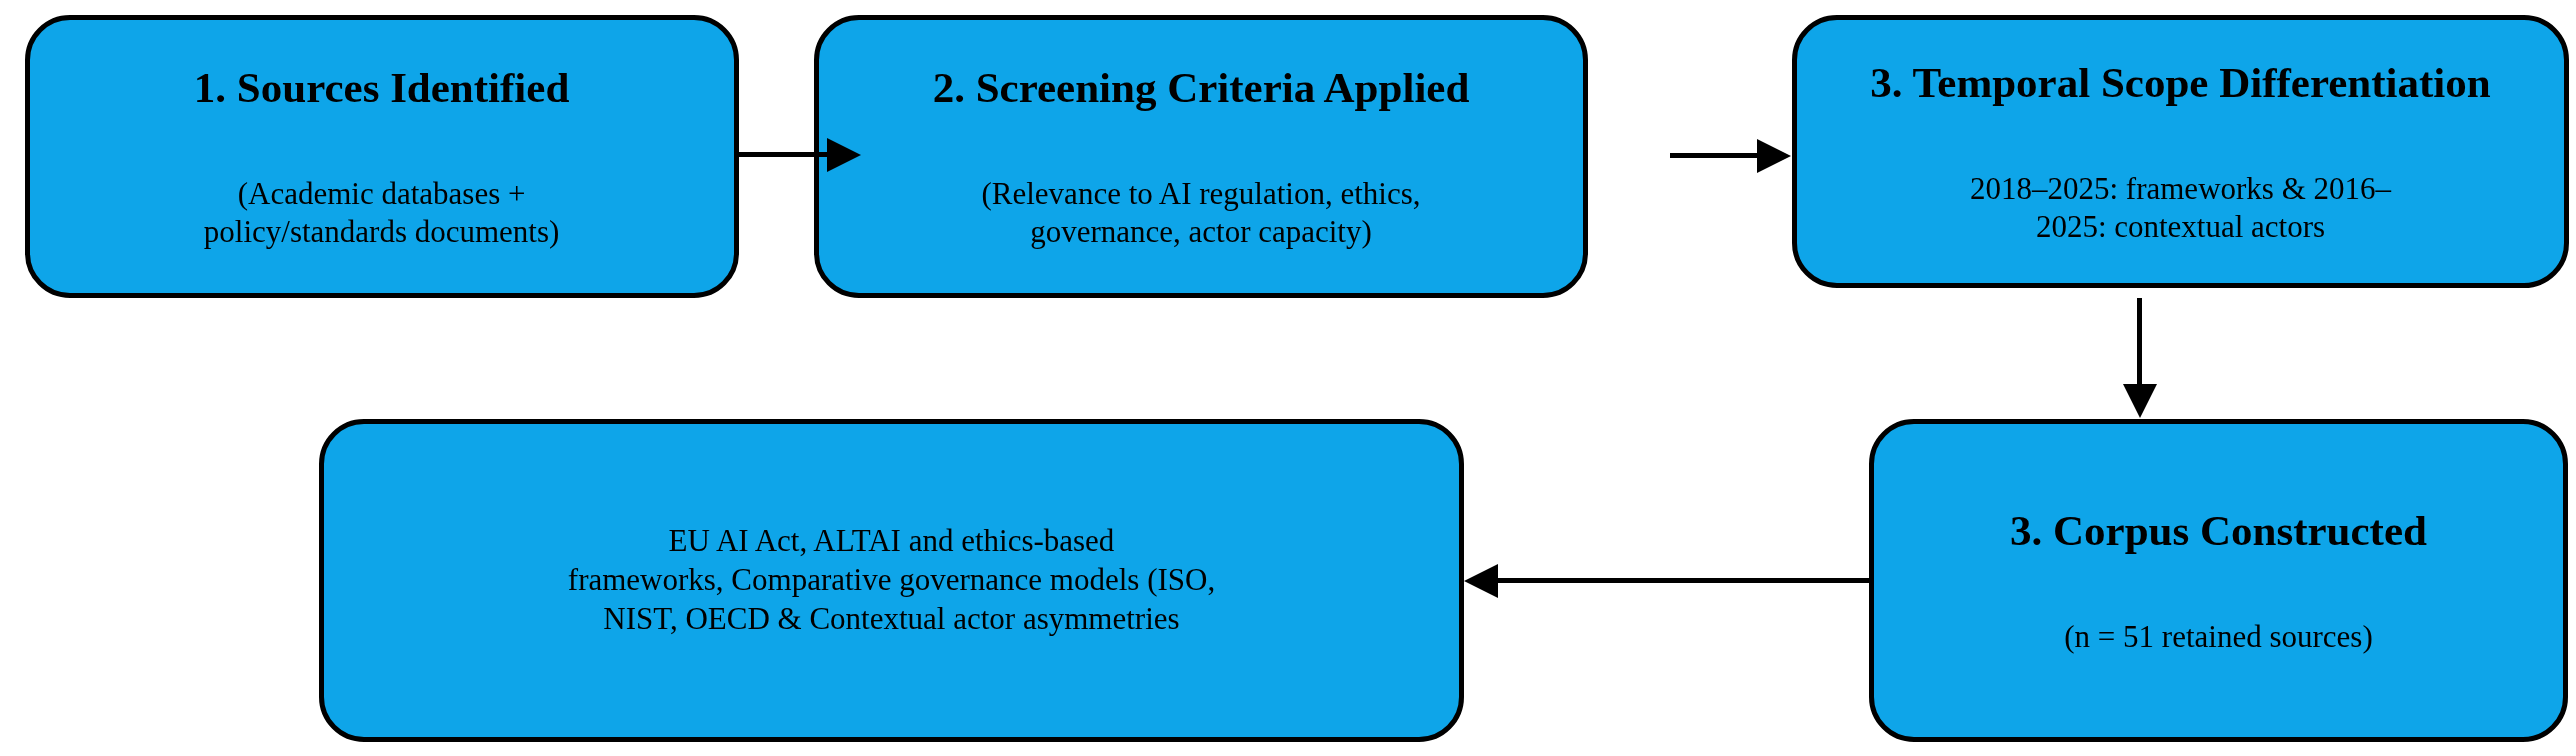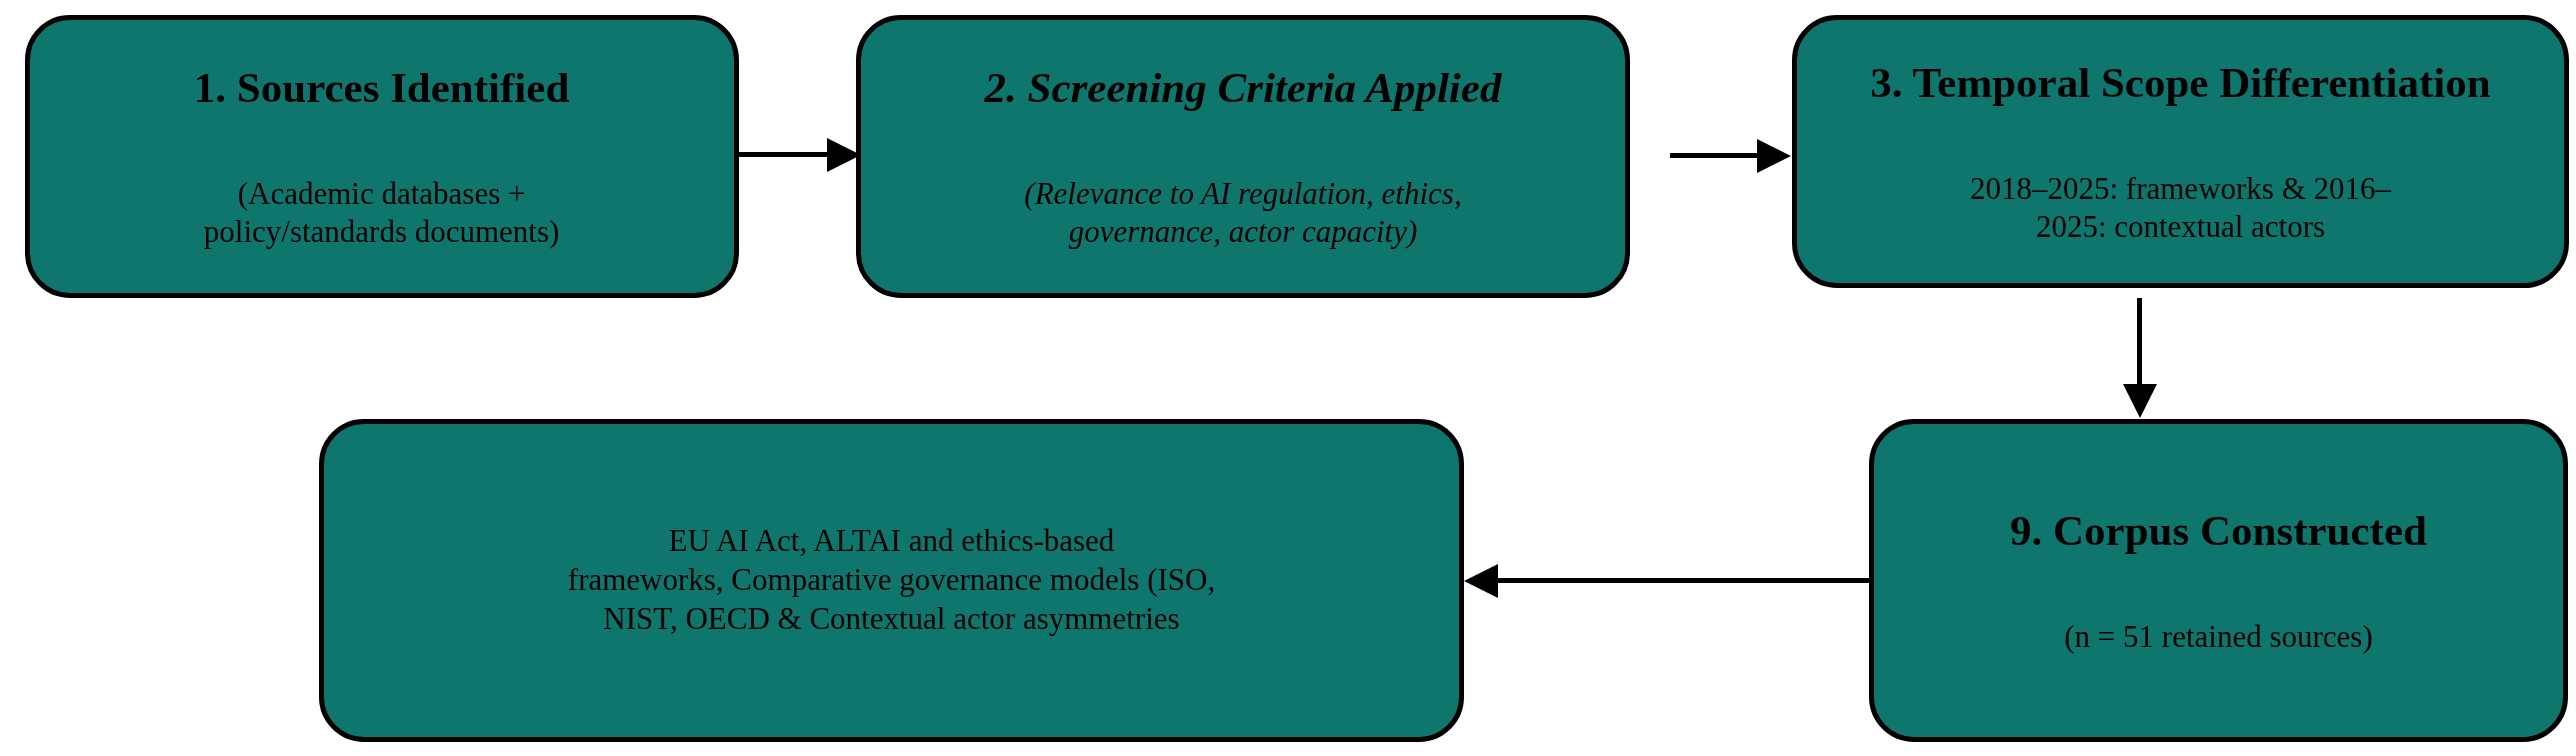--- a/index.html
+++ b/index.html
@@ -14,21 +14,21 @@
     background: #ffffff;
     color: #000000;
     font-family: "Liberation Serif", serif;
     overflow: hidden;
   }
   .box {
     position: absolute;
     box-sizing: border-box;
     border: 5.2px solid #000000;
     border-radius: 45px;
-    background: #0f766e;
+    background: #0ea5e9;
     display: flex;
     flex-direction: column;
     align-items: center;
     justify-content: center;
     text-align: center;
     row-gap: 60px;
     padding: 0 15px;
   }
   .box-title {
     font-weight: bold;
@@ -73,34 +73,34 @@
 <body>
 
 <div class="canvas">
 
   <div class="box" style="left:24.6px; top:15px; width:714px; height:283px;">
     <div class="box-title">1. Sources Identified</div>
     <div class="box-body">(Academic databases +
 policy/standards documents)</div>
   </div>
 
-  <div class="box" style="left:856px; top:15px; width:774px; height:283px;font-style:italic;">
+  <div class="box" style="left:814px; top:15px; width:774px; height:283px;">
     <div class="box-title">2. Screening Criteria Applied</div>
     <div class="box-body">(Relevance to AI regulation, ethics,
 governance, actor capacity)</div>
   </div>
 
   <div class="box" style="left:1792px; top:15px; width:777px; height:273px;">
     <div class="box-title">3. Temporal Scope Differentiation</div>
     <div class="box-body">2018–2025: frameworks &amp; 2016–
 2025: contextual actors</div>
   </div>
 
   <div class="box" style="left:1869px; top:419px; width:699px; height:323px;">
-    <div class="box-title">9. Corpus Constructed</div>
+    <div class="box-title">3. Corpus Constructed</div>
     <div class="box-body">(n = 51 retained sources)</div>
   </div>
 
   <div class="box" style="left:319px; top:419px; width:1145px; height:323px; row-gap:43px;">
     <div class="box-body">EU AI Act, ALTAI and ethics-based
 frameworks, Comparative governance models (ISO,
 NIST, OECD &amp; Contextual actor asymmetries</div>
   </div>
 
   <div class="arrow" style="left:739px; top:138px; width:122px; height:34px;">

